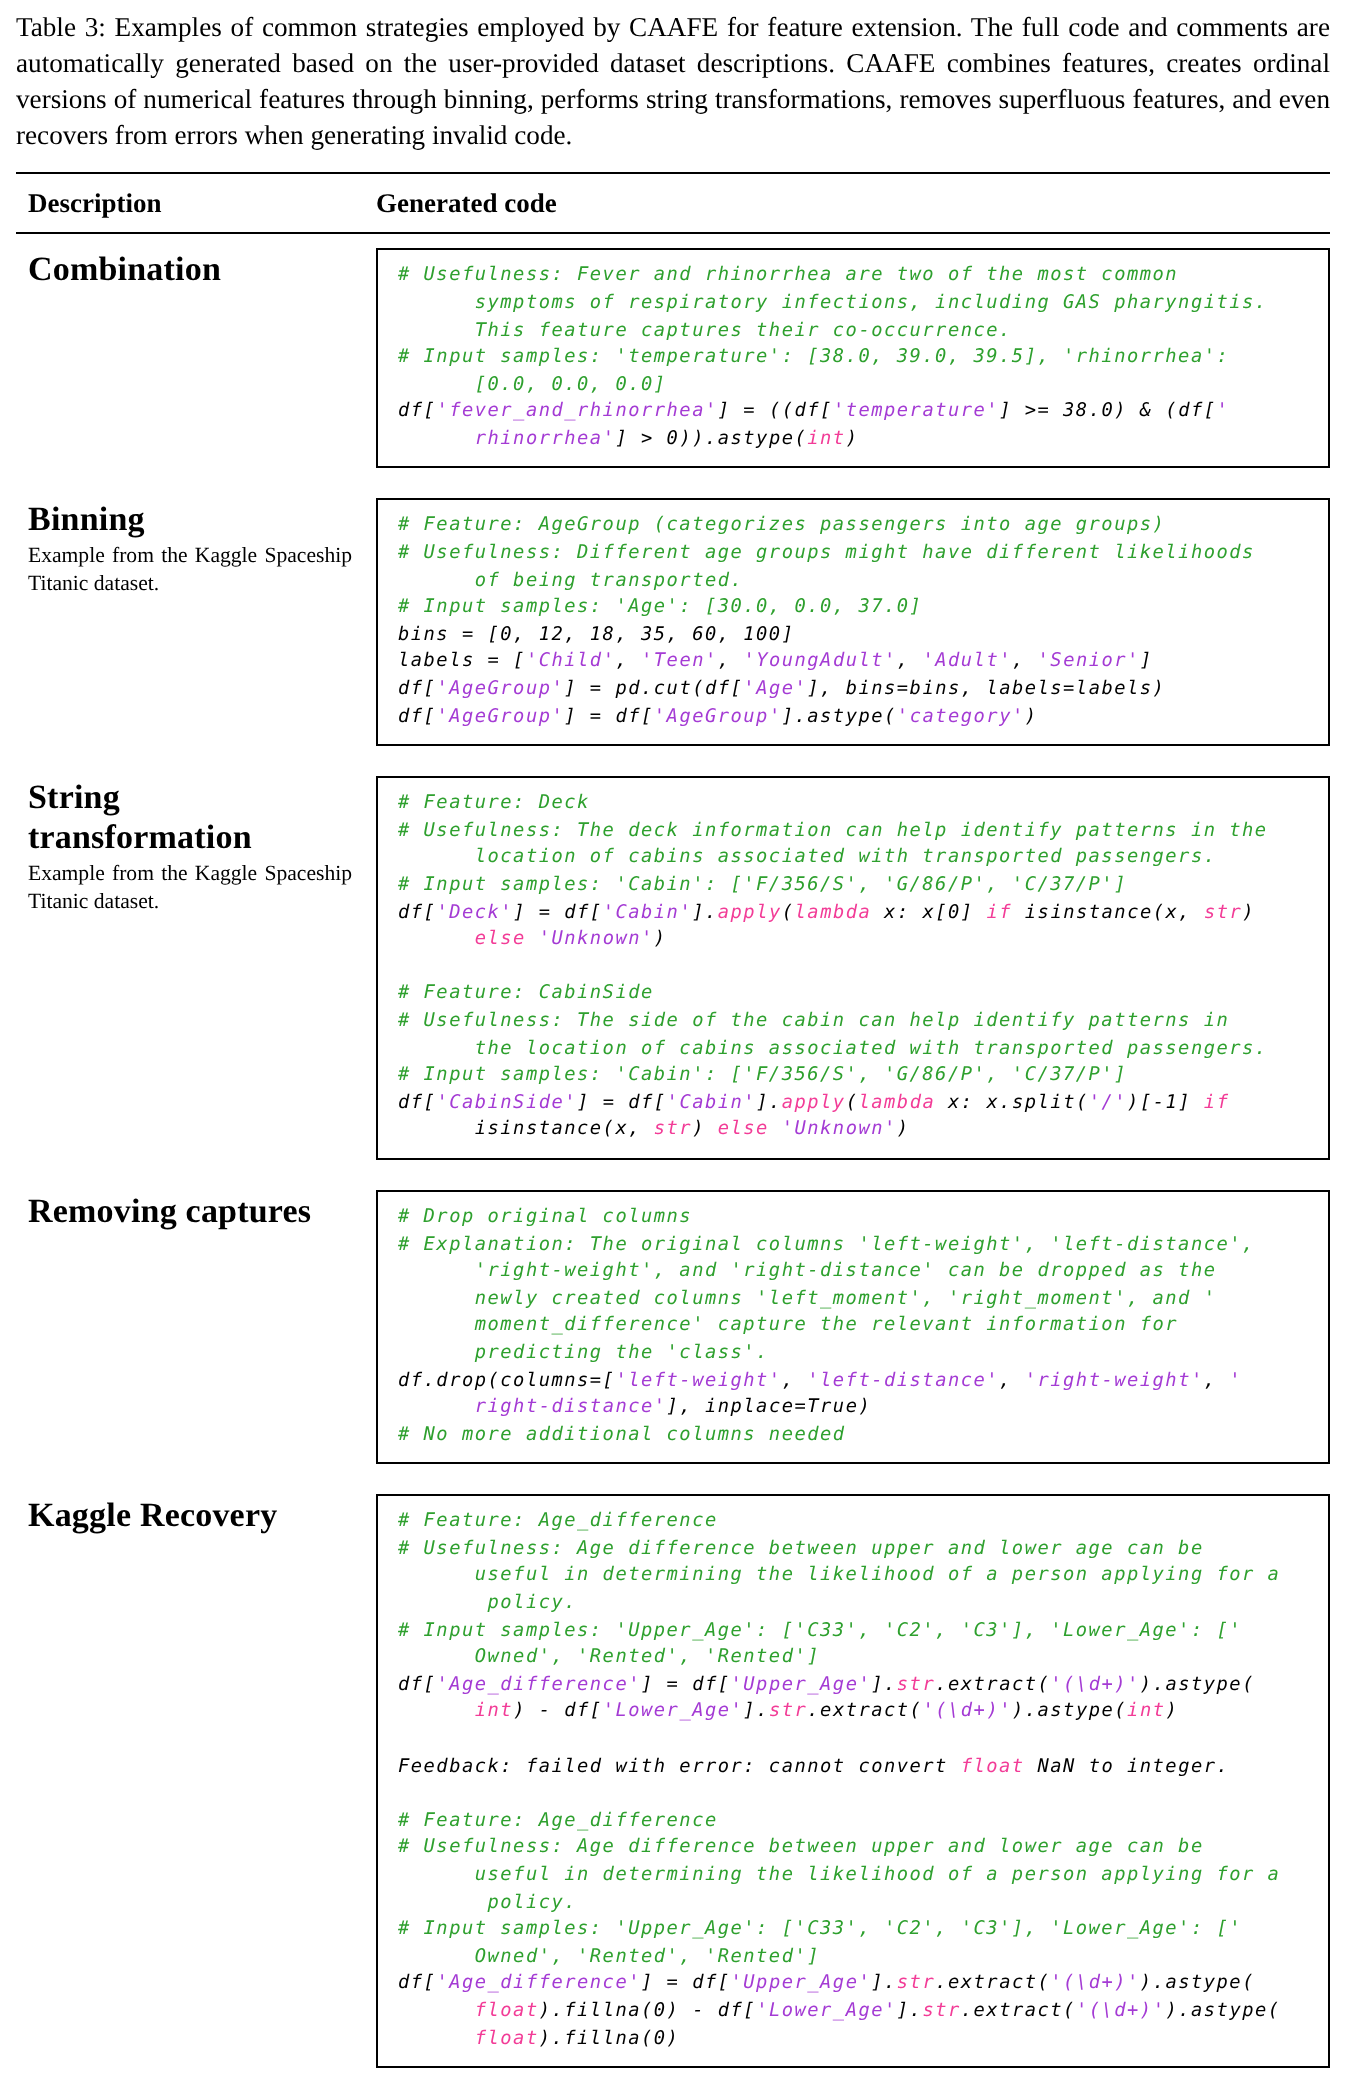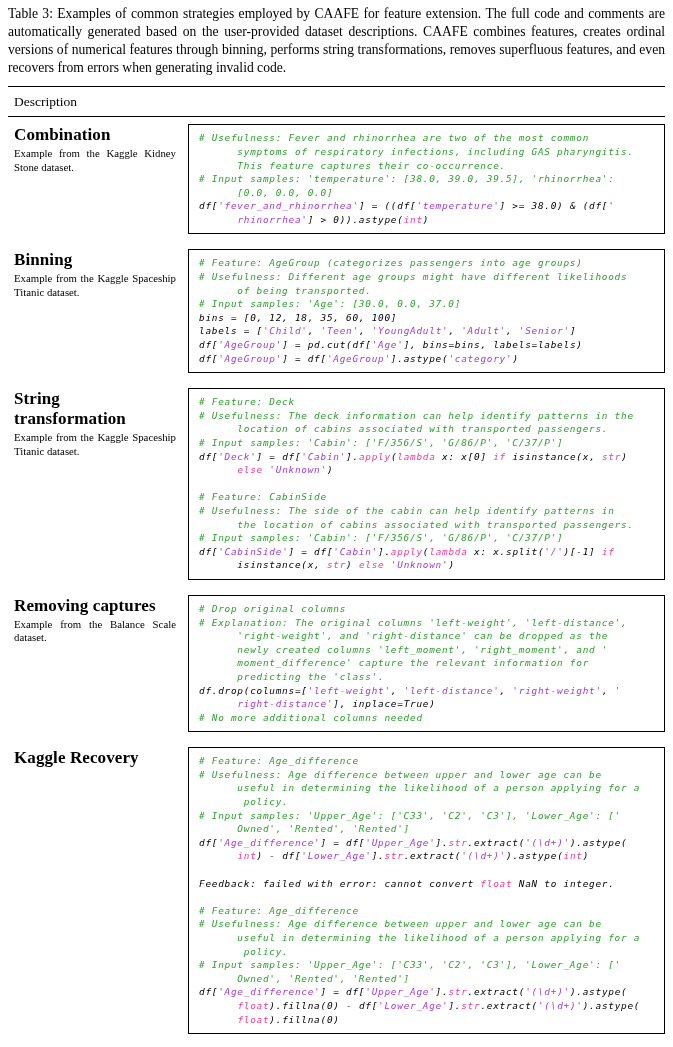--- a/index.html
+++ b/index.html
@@ -13,21 +13,21 @@
 
   .caption {
     font-size: 13.6px;
     line-height: 1.33;
     margin: 0 0 9px 0;
     text-align: justify;
   }
 
   .rule { height: 0; border-top: 1.6px solid #000; }
 
-  .thead { display: flex; align-items: baseline; padding: 7px 0 6px 0; font-size: 13.5px; }
+  .thead { display: flex; align-items: baseline; padding: 7px 0 6px 0; font-size: 13.5px; font-weight: bold; }
   .col-desc { width: 180px; flex: 0 0 180px; box-sizing: border-box; padding-left: 6px; padding-right: 12px; }
   .col-code { flex: 1 1 auto; min-width: 0; }
 
   .tbody { padding-top: 7px; }
   .trow { display: flex; margin-bottom: 15px; }
   .row-title {
     font-size: 17px;
     font-weight: bold;
     margin: 1px 0 2px 0;
     letter-spacing: 0.1px;
@@ -59,30 +59,30 @@
 <body>
 
 <div class="page">
 
   <p class="caption">Table 3: Examples of common strategies employed by CAAFE for feature extension. The full code and comments are automatically generated based on the user-provided dataset descriptions. CAAFE combines features, creates ordinal versions of numerical features through binning, performs string transformations, removes superfluous features, and even recovers from errors when generating invalid code.</p>
 
   <div class="rule"></div>
 
   <div class="thead">
     <div class="col-desc">Description</div>
+    <div class="col-code">Generated code</div>
   </div>
 
   <div class="rule"></div>
 
   <div class="tbody">
 
     <div class="trow">
       <div class="col-desc">
         <h3 class="row-title">Combination</h3>
-        <p class="row-desc">Example from the Kaggle Kidney Stone dataset.</p>
       </div>
       <div class="col-code">
         <div class="codebox"><div class="code-line"><span class="tok-c"># Usefulness: Fever and rhinorrhea are two of the most common</span></div><div class="code-line"><span class="tok-c">      symptoms of respiratory infections, including GAS pharyngitis.</span></div><div class="code-line"><span class="tok-c">      This feature captures their co-occurrence.</span></div><div class="code-line"><span class="tok-c"># Input samples: 'temperature': [38.0, 39.0, 39.5], 'rhinorrhea':</span></div><div class="code-line"><span class="tok-c">      [0.0, 0.0, 0.0]</span></div><div class="code-line"><span class="tok-p">df[</span><span class="tok-s">'fever_and_rhinorrhea'</span><span class="tok-p">] = ((df[</span><span class="tok-s">'temperature'</span><span class="tok-p">] &gt;= 38.0) &amp; (df[</span><span class="tok-s">'</span></div><div class="code-line"><span class="tok-p">      </span><span class="tok-s">rhinorrhea'</span><span class="tok-p">] &gt; 0)).astype(</span><span class="tok-k">int</span><span class="tok-p">)</span></div></div>
       </div>
     </div>
 
     <div class="trow">
       <div class="col-desc">
         <h3 class="row-title">Binning</h3>
         <p class="row-desc">Example from the Kaggle Spaceship Titanic dataset.</p>
@@ -98,21 +98,20 @@
         <p class="row-desc">Example from the Kaggle Spaceship Titanic dataset.</p>
       </div>
       <div class="col-code">
         <div class="codebox"><div class="code-line"><span class="tok-c"># Feature: Deck</span></div><div class="code-line"><span class="tok-c"># Usefulness: The deck information can help identify patterns in the</span></div><div class="code-line"><span class="tok-c">      location of cabins associated with transported passengers.</span></div><div class="code-line"><span class="tok-c"># Input samples: 'Cabin': ['F/356/S', 'G/86/P', 'C/37/P']</span></div><div class="code-line"><span class="tok-p">df[</span><span class="tok-s">'Deck'</span><span class="tok-p">] = df[</span><span class="tok-s">'Cabin'</span><span class="tok-p">].</span><span class="tok-k">apply</span><span class="tok-p">(</span><span class="tok-k">lambda</span><span class="tok-p"> x: x[0] </span><span class="tok-k">if</span><span class="tok-p"> isinstance(x, </span><span class="tok-k">str</span><span class="tok-p">)</span></div><div class="code-line"><span class="tok-p">      </span><span class="tok-k">else</span><span class="tok-p"> </span><span class="tok-s">'Unknown'</span><span class="tok-p">)</span></div><div class="code-line"> </div><div class="code-line"><span class="tok-c"># Feature: CabinSide</span></div><div class="code-line"><span class="tok-c"># Usefulness: The side of the cabin can help identify patterns in</span></div><div class="code-line"><span class="tok-c">      the location of cabins associated with transported passengers.</span></div><div class="code-line"><span class="tok-c"># Input samples: 'Cabin': ['F/356/S', 'G/86/P', 'C/37/P']</span></div><div class="code-line"><span class="tok-p">df[</span><span class="tok-s">'CabinSide'</span><span class="tok-p">] = df[</span><span class="tok-s">'Cabin'</span><span class="tok-p">].</span><span class="tok-k">apply</span><span class="tok-p">(</span><span class="tok-k">lambda</span><span class="tok-p"> x: x.split(</span><span class="tok-s">'/'</span><span class="tok-p">)[-1] </span><span class="tok-k">if</span></div><div class="code-line"><span class="tok-p">      isinstance(x, </span><span class="tok-k">str</span><span class="tok-p">) </span><span class="tok-k">else</span><span class="tok-p"> </span><span class="tok-s">'Unknown'</span><span class="tok-p">)</span></div></div>
       </div>
     </div>
 
     <div class="trow">
       <div class="col-desc">
         <h3 class="row-title">Removing captures</h3>
-        <p class="row-desc">Example from the Balance Scale dataset.</p>
       </div>
       <div class="col-code">
         <div class="codebox"><div class="code-line"><span class="tok-c"># Drop original columns</span></div><div class="code-line"><span class="tok-c"># Explanation: The original columns 'left-weight', 'left-distance',</span></div><div class="code-line"><span class="tok-c">      'right-weight', and 'right-distance' can be dropped as the</span></div><div class="code-line"><span class="tok-c">      newly created columns 'left_moment', 'right_moment', and '</span></div><div class="code-line"><span class="tok-c">      moment_difference' capture the relevant information for</span></div><div class="code-line"><span class="tok-c">      predicting the 'class'.</span></div><div class="code-line"><span class="tok-p">df.drop(columns=[</span><span class="tok-s">'left-weight'</span><span class="tok-p">, </span><span class="tok-s">'left-distance'</span><span class="tok-p">, </span><span class="tok-s">'right-weight'</span><span class="tok-p">, </span><span class="tok-s">'</span></div><div class="code-line"><span class="tok-p">      </span><span class="tok-s">right-distance'</span><span class="tok-p">], inplace=True)</span></div><div class="code-line"><span class="tok-c"># No more additional columns needed</span></div></div>
       </div>
     </div>
 
     <div class="trow">
       <div class="col-desc">
         <h3 class="row-title">Kaggle Recovery</h3>
       </div>

